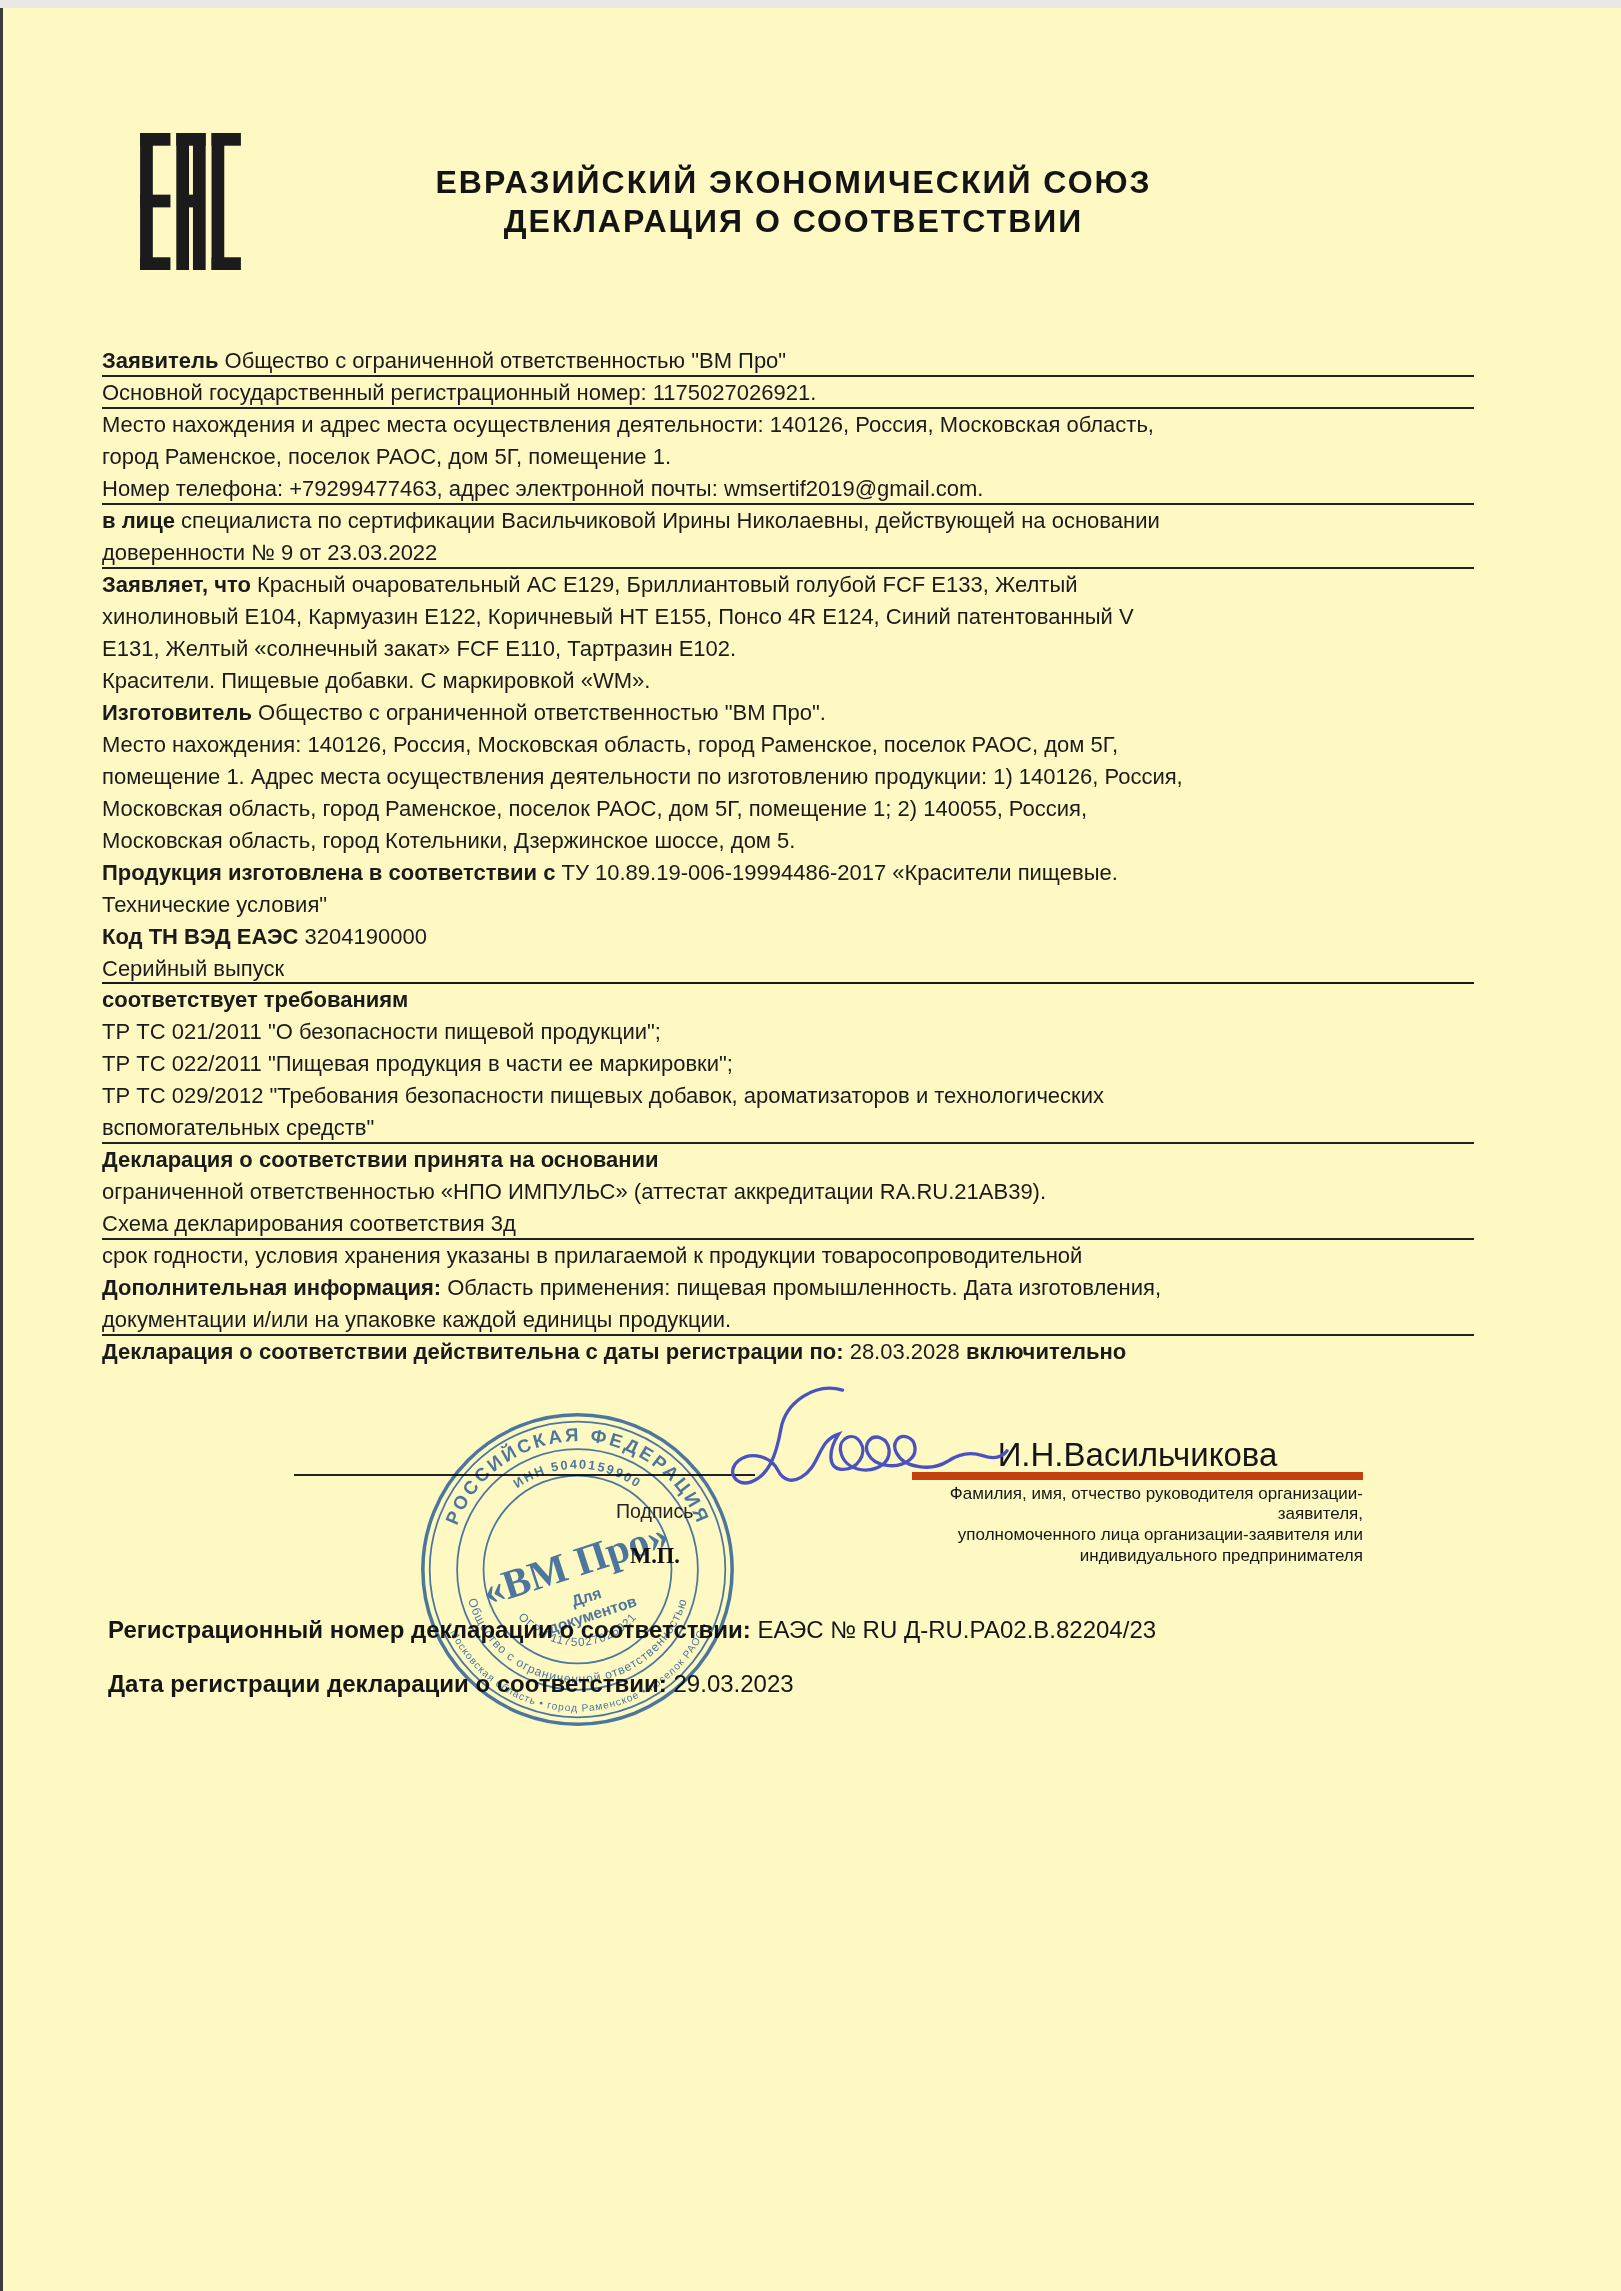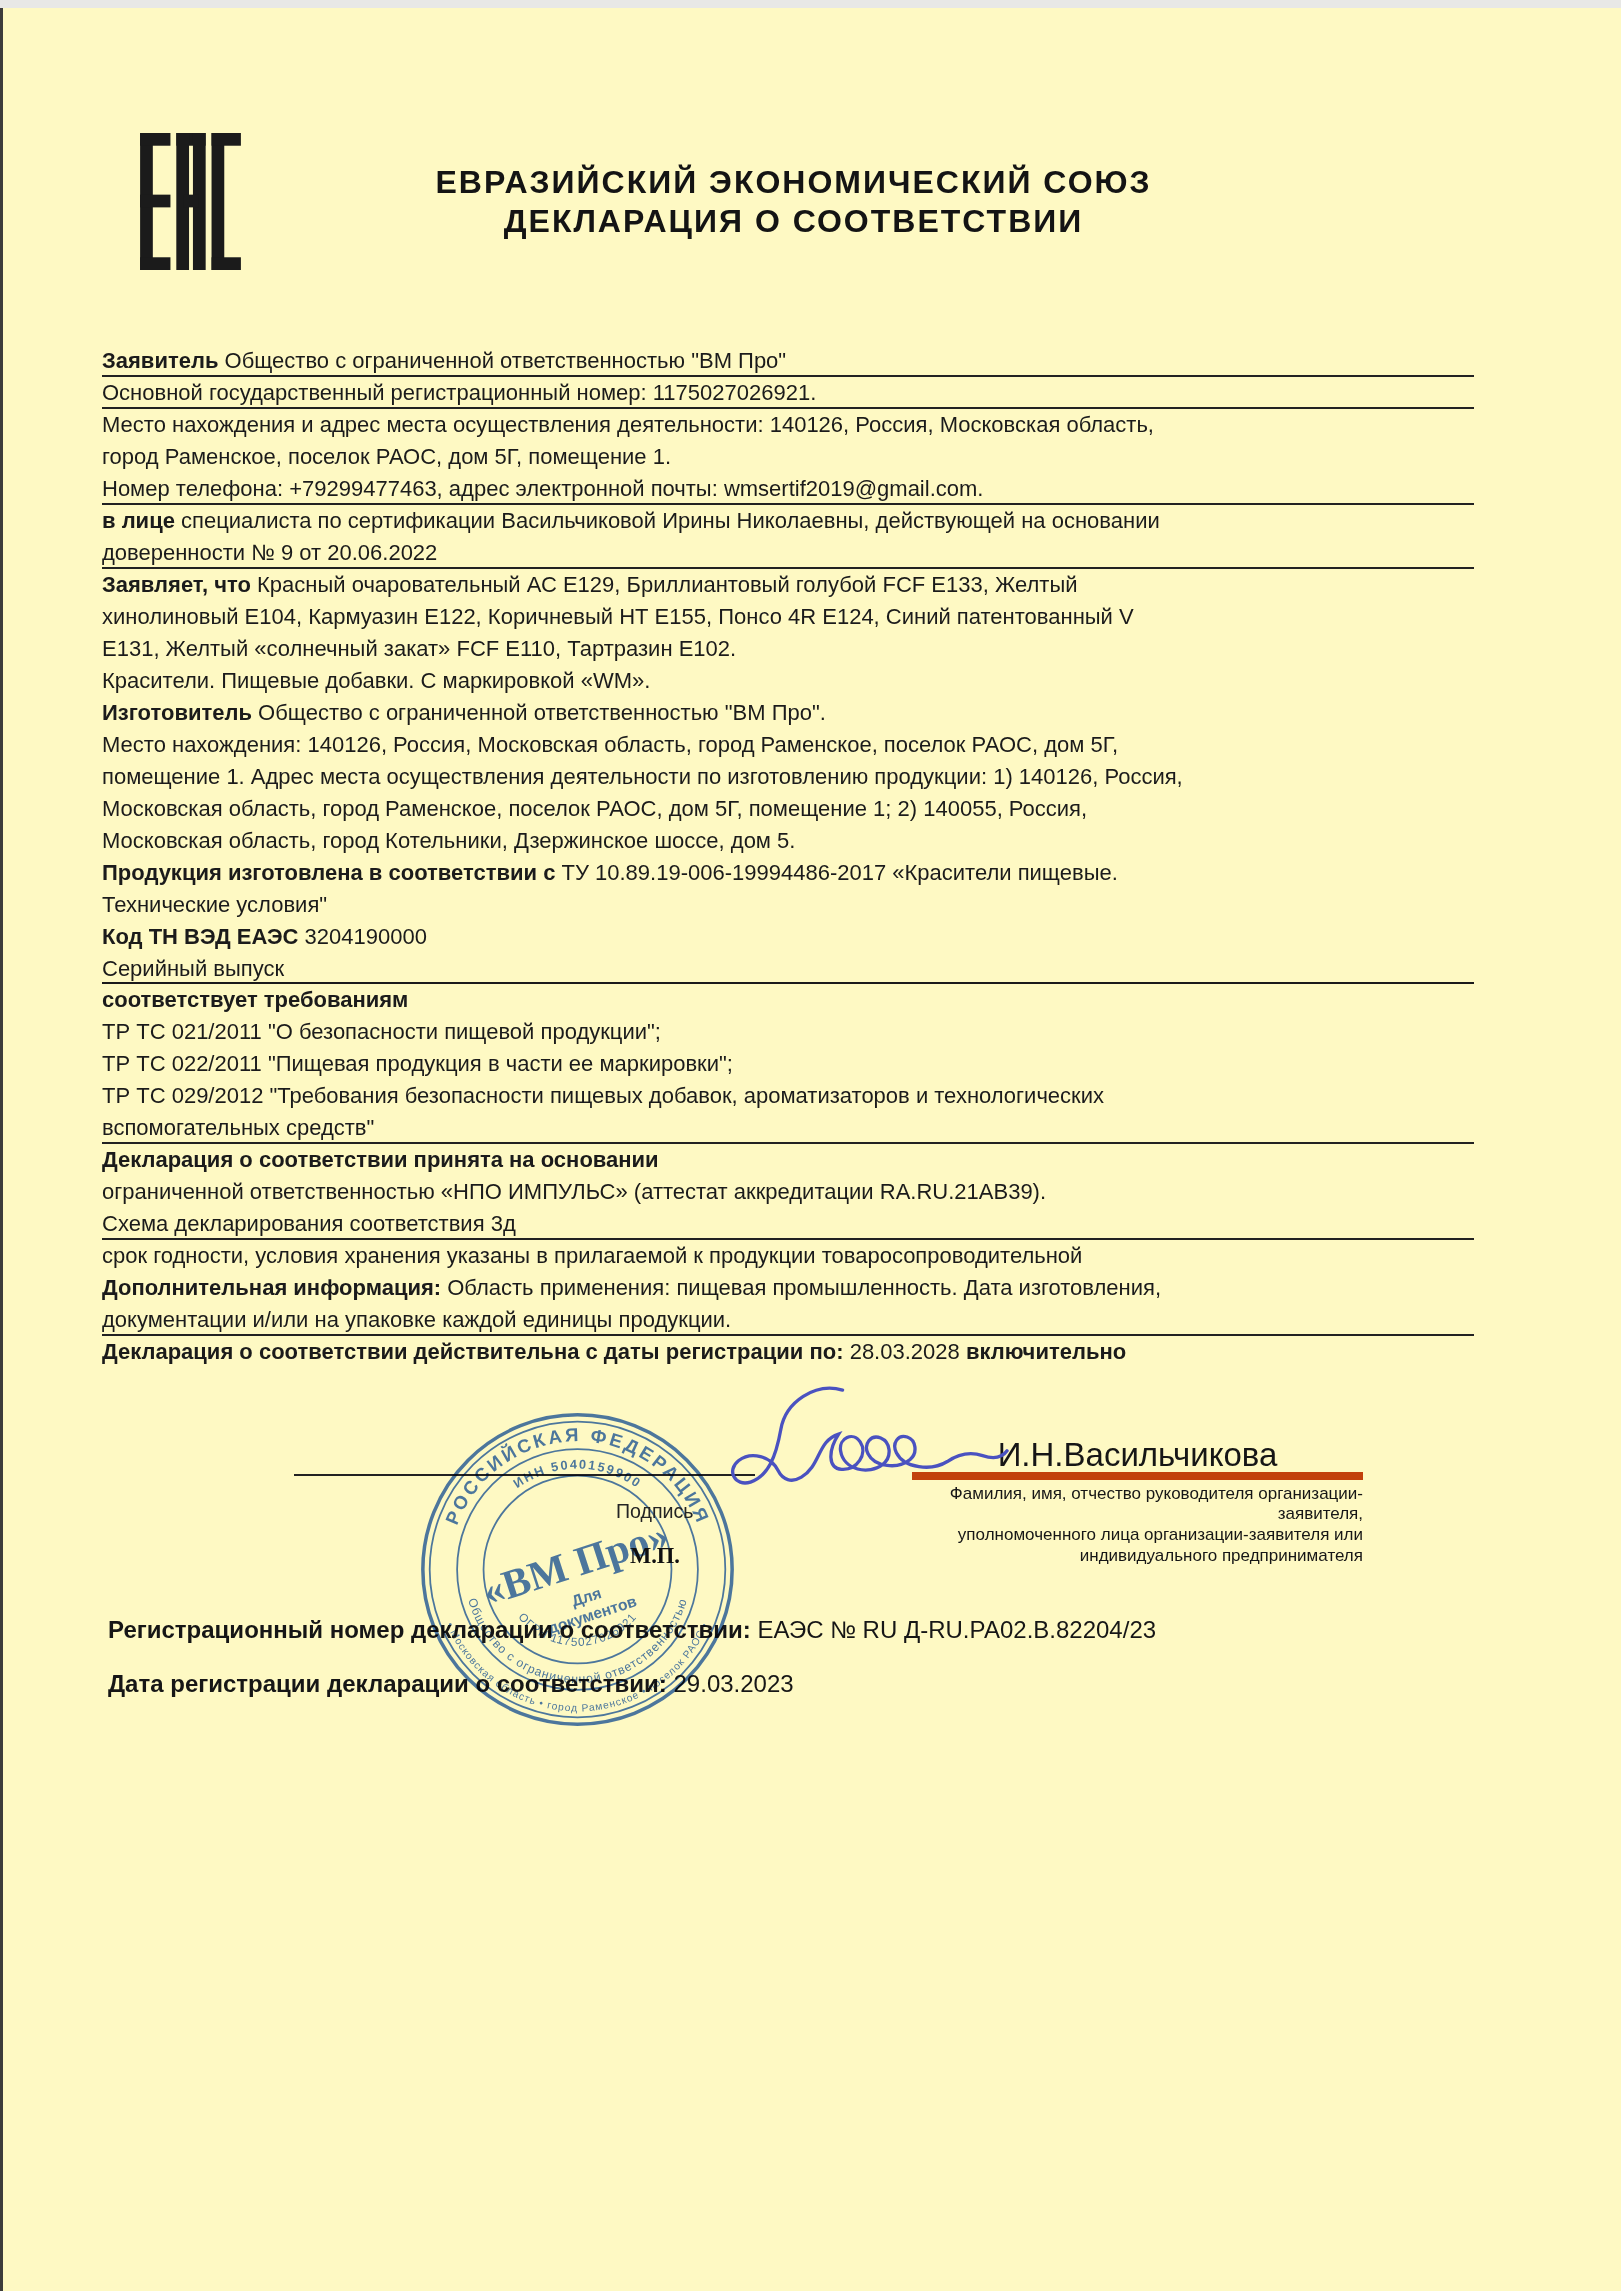--- a/index.html
+++ b/index.html
@@ -65,21 +65,21 @@
     <div>ДЕКЛАРАЦИЯ О СООТВЕТСТВИИ</div>
   </div>
 
   <div class="doc-lines">
       <div class="line ul"><span class="b">Заявитель </span><span>Общество с ограниченной ответственностью "ВМ Про"</span></div>
       <div class="line ul"><span>Основной государственный регистрационный номер: 1175027026921.</span></div>
       <div class="line"><span>Место нахождения и адрес места осуществления деятельности: 140126, Россия, Московская область,</span></div>
       <div class="line"><span>город Раменское, поселок  РАОС, дом 5Г, помещение 1.</span></div>
       <div class="line ul"><span>Номер телефона: +79299477463, адрес электронной почты: wmsertif2019@gmail.com.</span></div>
       <div class="line"><span class="b">в лице </span><span>специалиста по сертификации Васильчиковой Ирины Николаевны, действующей на основании</span></div>
-      <div class="line ul"><span>доверенности № 9 от  20.06.2022</span></div>
+      <div class="line ul"><span>доверенности № 9 от  23.03.2022</span></div>
       <div class="line"><span class="b">Заявляет, что </span><span> Красный очаровательный АС Е129, Бриллиантовый голубой FCF Е133, Желтый</span></div>
       <div class="line"><span>хинолиновый Е104, Кармуазин Е122, Коричневый НТ Е155, Понсо 4R Е124, Синий патентованный V</span></div>
       <div class="line"><span>Е131, Желтый «солнечный закат» FCF Е110, Тартразин Е102.</span></div>
       <div class="line"><span>Красители. Пищевые добавки. С маркировкой «WM».</span></div>
       <div class="line"><span class="b">Изготовитель </span><span>Общество с ограниченной ответственностью "ВМ Про".</span></div>
       <div class="line"><span>Место нахождения: 140126, Россия, Московская область, город Раменское, поселок  РАОС, дом 5Г,</span></div>
       <div class="line"><span>помещение 1. Адрес места осуществления деятельности по изготовлению продукции: 1) 140126, Россия,</span></div>
       <div class="line"><span>Московская область, город Раменское, поселок  РАОС, дом 5Г, помещение 1; 2) 140055, Россия,</span></div>
       <div class="line"><span>Московская область, город Котельники, Дзержинское шоссе, дом 5.</span></div>
       <div class="line"><span class="b">Продукция изготовлена в соответствии с </span><span>ТУ 10.89.19-006-19994486-2017 «Красители пищевые.</span></div>

